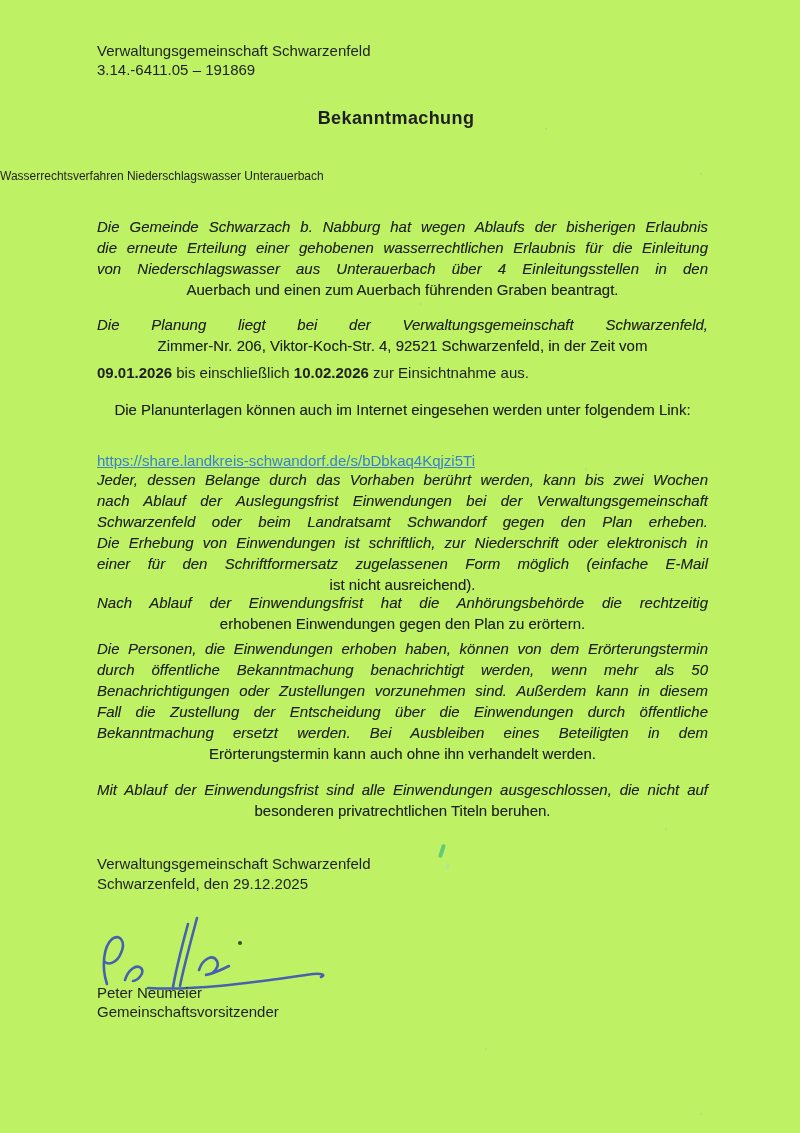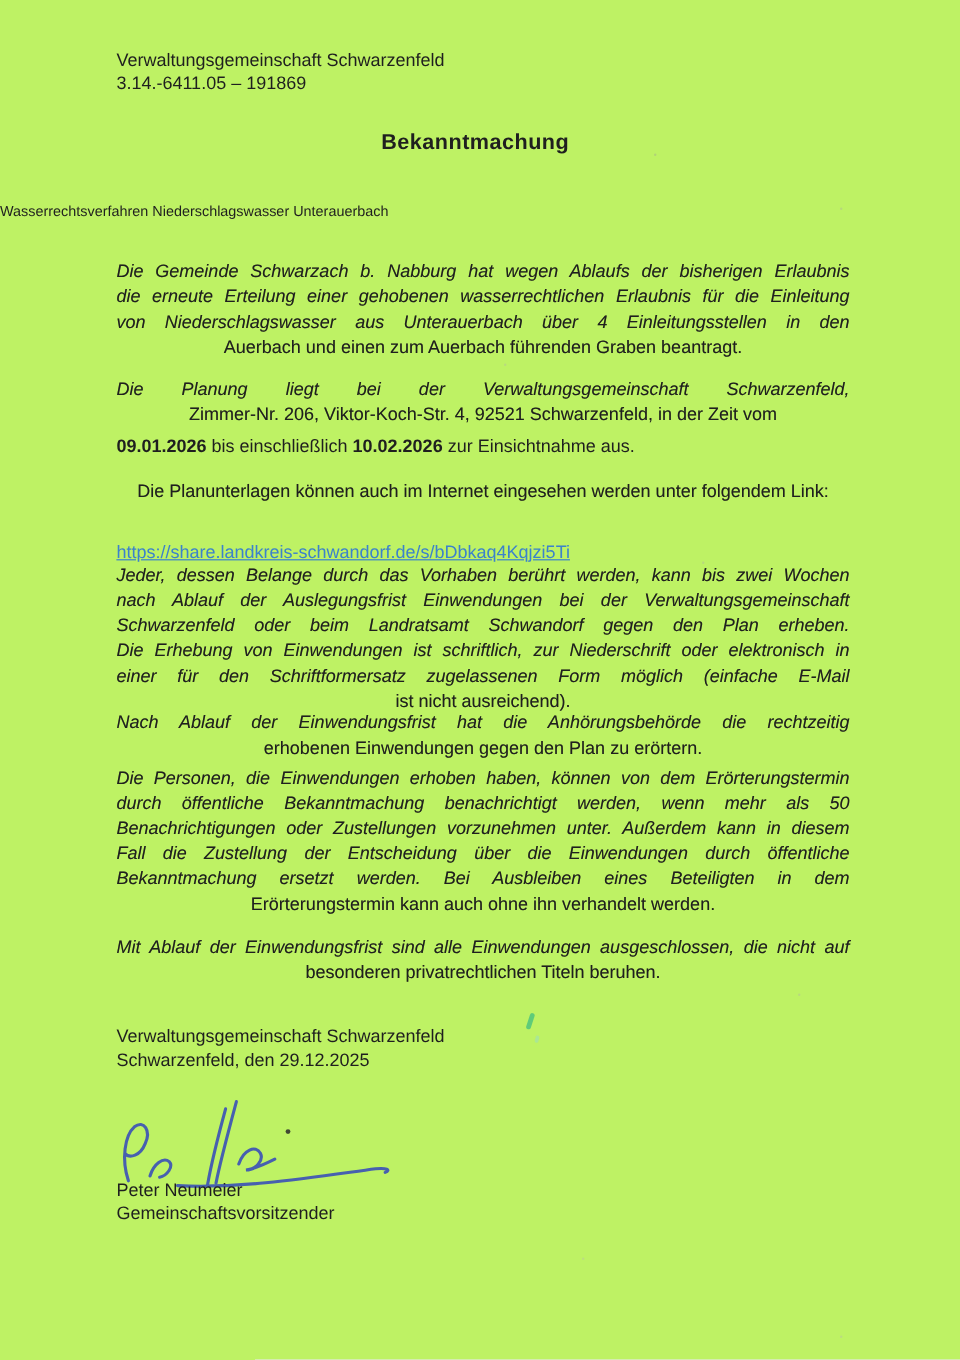--- a/index.html
+++ b/index.html
@@ -87,21 +87,21 @@
     </div>
 
   <div class="abs para" style="top:592px">
       <div class="jl">Nach Ablauf der Einwendungsfrist hat die Anhörungsbehörde die rechtzeitig</div>
       <div class="ll">erhobenen Einwendungen gegen den Plan zu erörtern.</div>
     </div>
 
   <div class="abs para" style="top:638px">
       <div class="jl">Die Personen, die Einwendungen erhoben haben, können von dem Erörterungstermin</div>
       <div class="jl">durch öffentliche Bekanntmachung benachrichtigt werden, wenn mehr als 50</div>
-      <div class="jl">Benachrichtigungen oder Zustellungen vorzunehmen unter. Außerdem kann in diesem</div>
+      <div class="jl">Benachrichtigungen oder Zustellungen vorzunehmen sind. Außerdem kann in diesem</div>
       <div class="jl">Fall die Zustellung der Entscheidung über die Einwendungen durch öffentliche</div>
       <div class="jl">Bekanntmachung ersetzt werden. Bei Ausbleiben eines Beteiligten in dem</div>
       <div class="ll">Erörterungstermin kann auch ohne ihn verhandelt werden.</div>
     </div>
 
   <div class="abs para" style="top:779px">
       <div class="jl">Mit Ablauf der Einwendungsfrist sind alle Einwendungen ausgeschlossen, die nicht auf</div>
       <div class="ll">besonderen privatrechtlichen Titeln beruhen.</div>
     </div>
 

